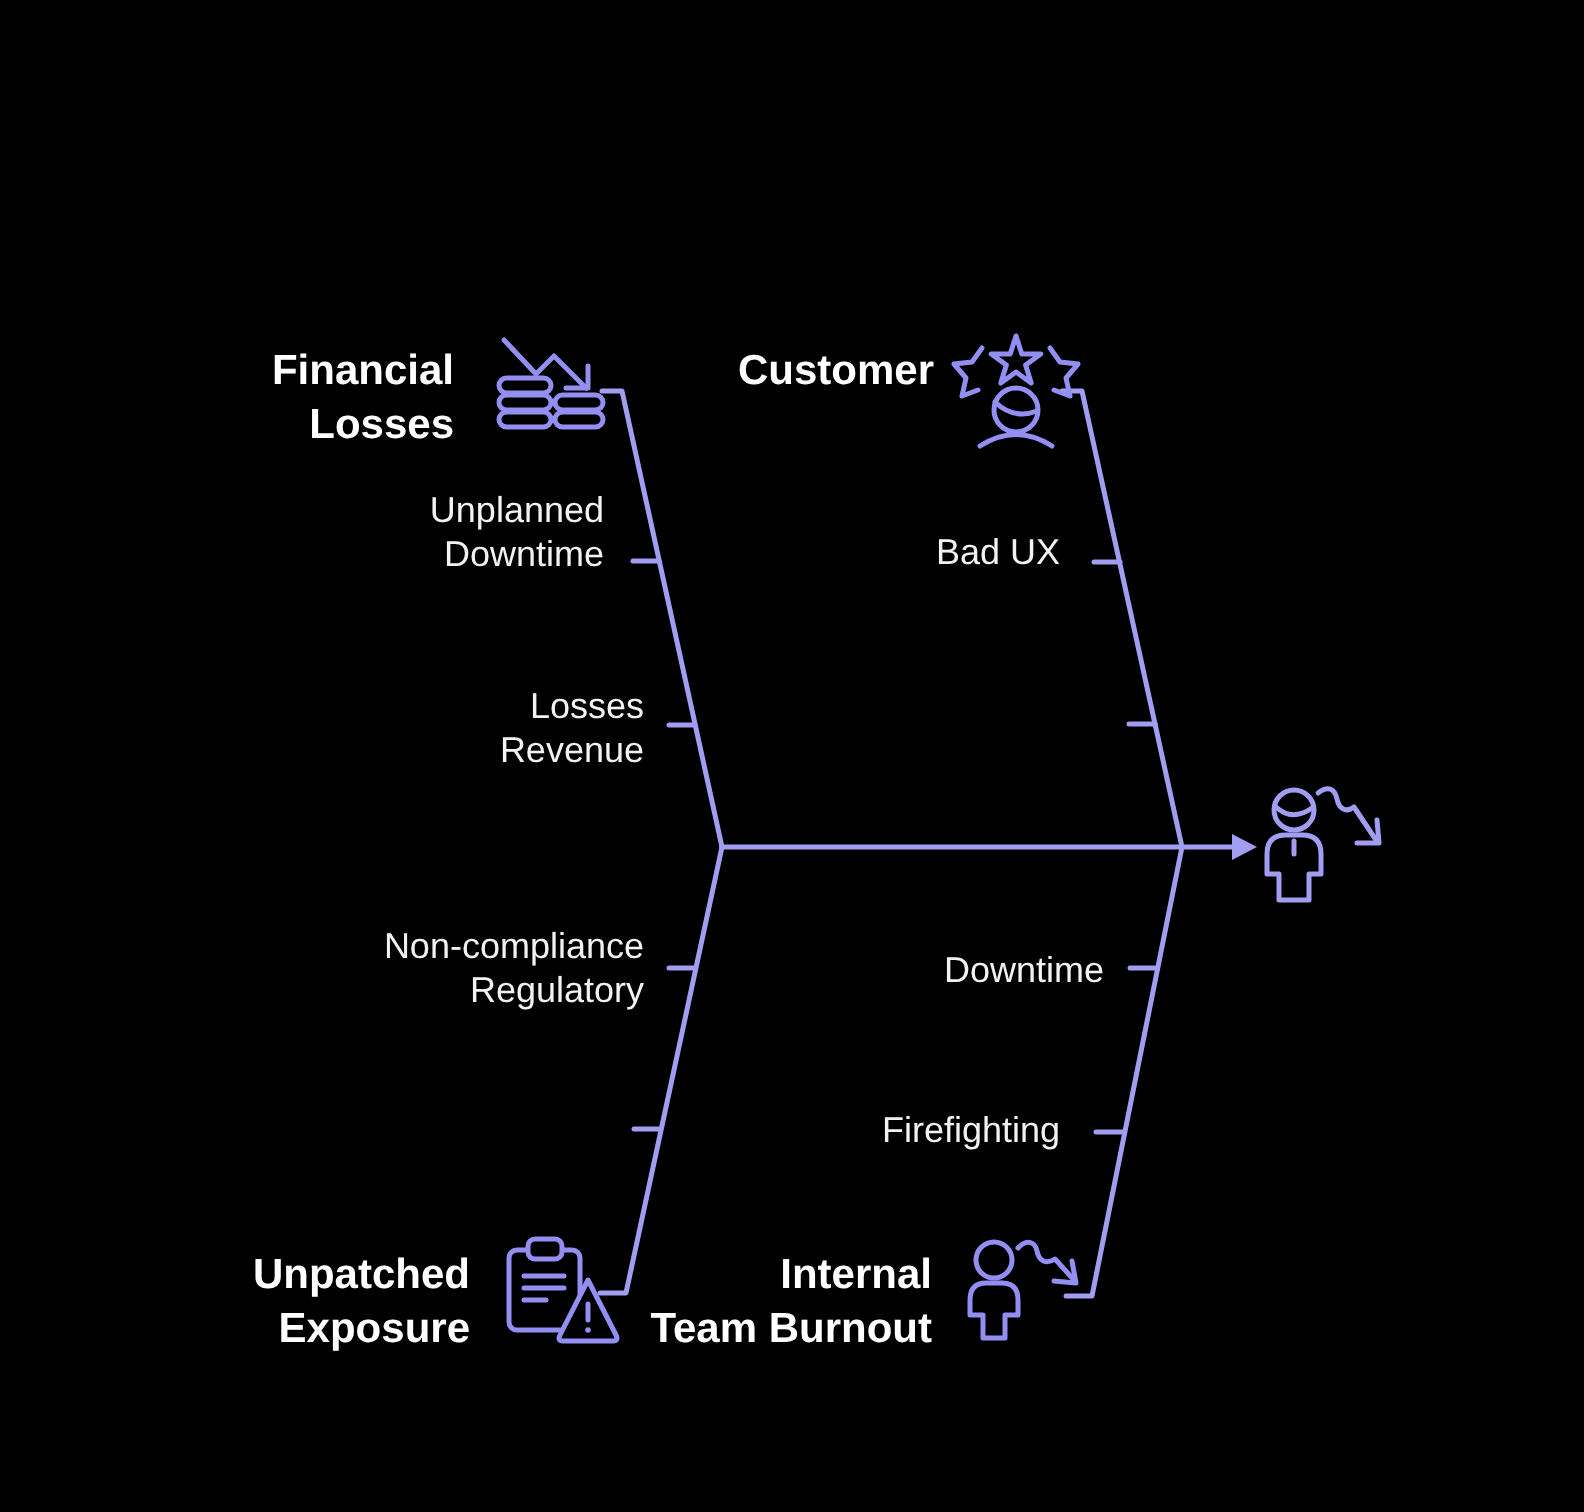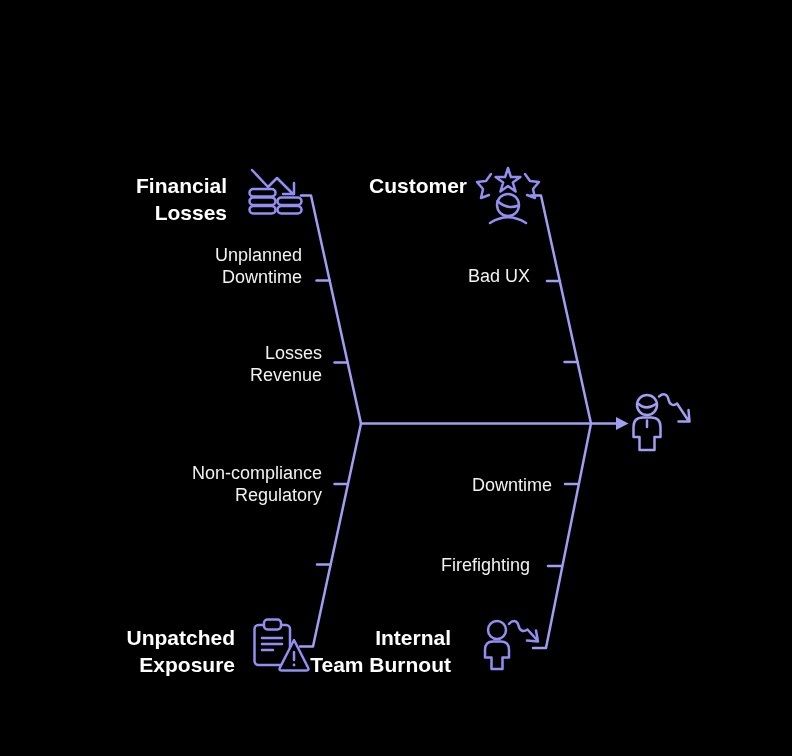--- a/index.html
+++ b/index.html
@@ -101,21 +101,21 @@
     <span>Financial</span>
     <span>Losses</span>
   </div>
   <div class="cat-label" style="right:325px;top:129px;">
     <span>Customer</span>
   </div>
   <div class="cat-label" style="right:557px;top:581px;">
     <span>Unpatched</span>
     <span>Exposure</span>
   </div>
-  <div class="cat-label" style="right:341px;top:581px;">
+  <div class="cat-label" style="right:326px;top:581px;">
     <span>Internal</span>
     <span>Team Burnout</span>
   </div>
 
   <div class="cause-label" style="right:490px;top:201px;">
     <span>Unplanned</span>
     <span>Downtime</span>
   </div>
   <div class="cause-label" style="right:470px;top:299px;">
     <span>Losses</span>

